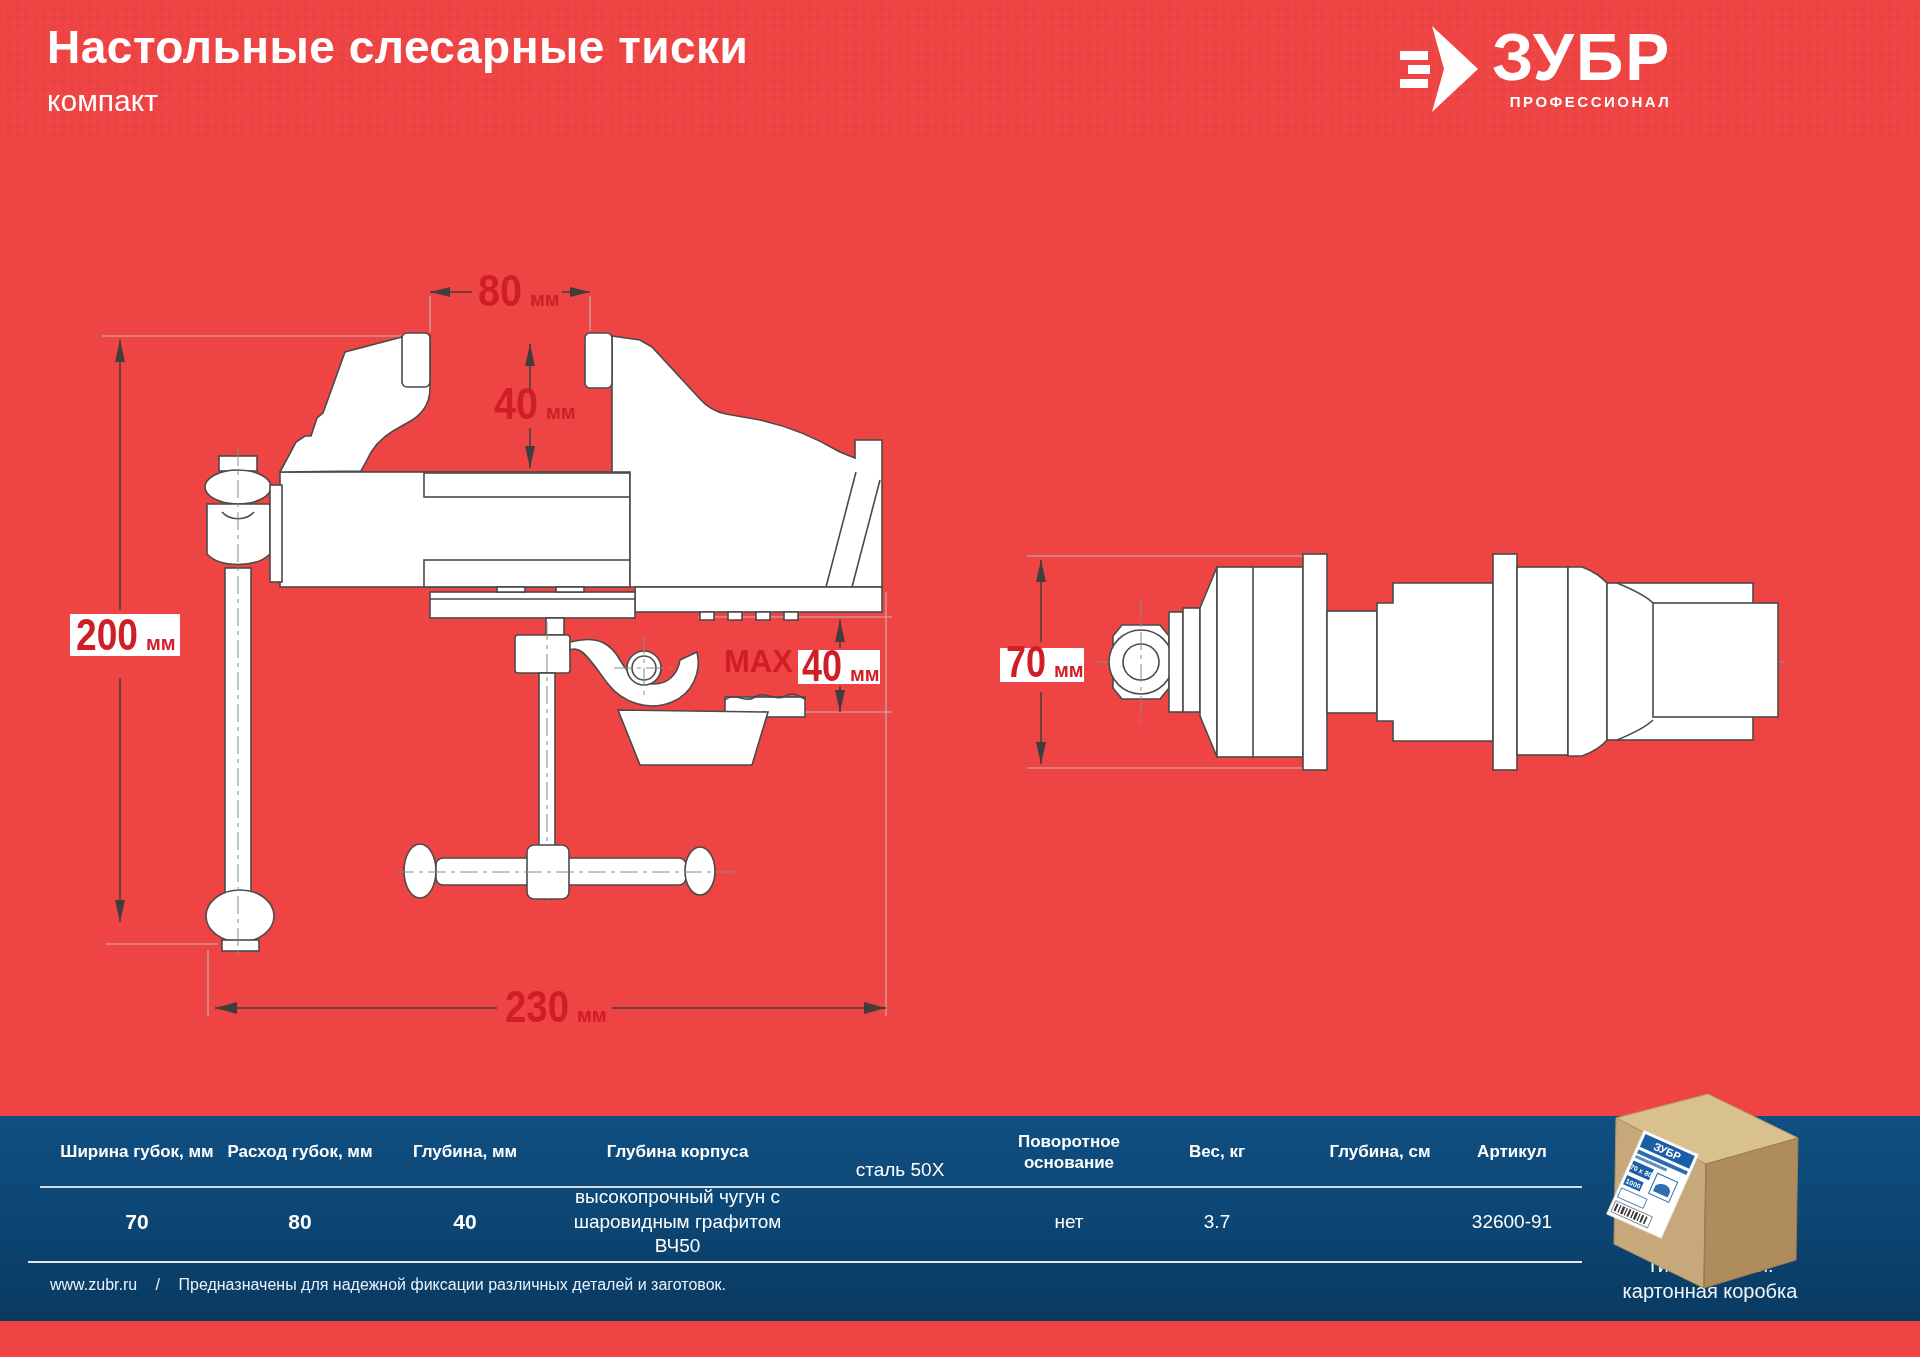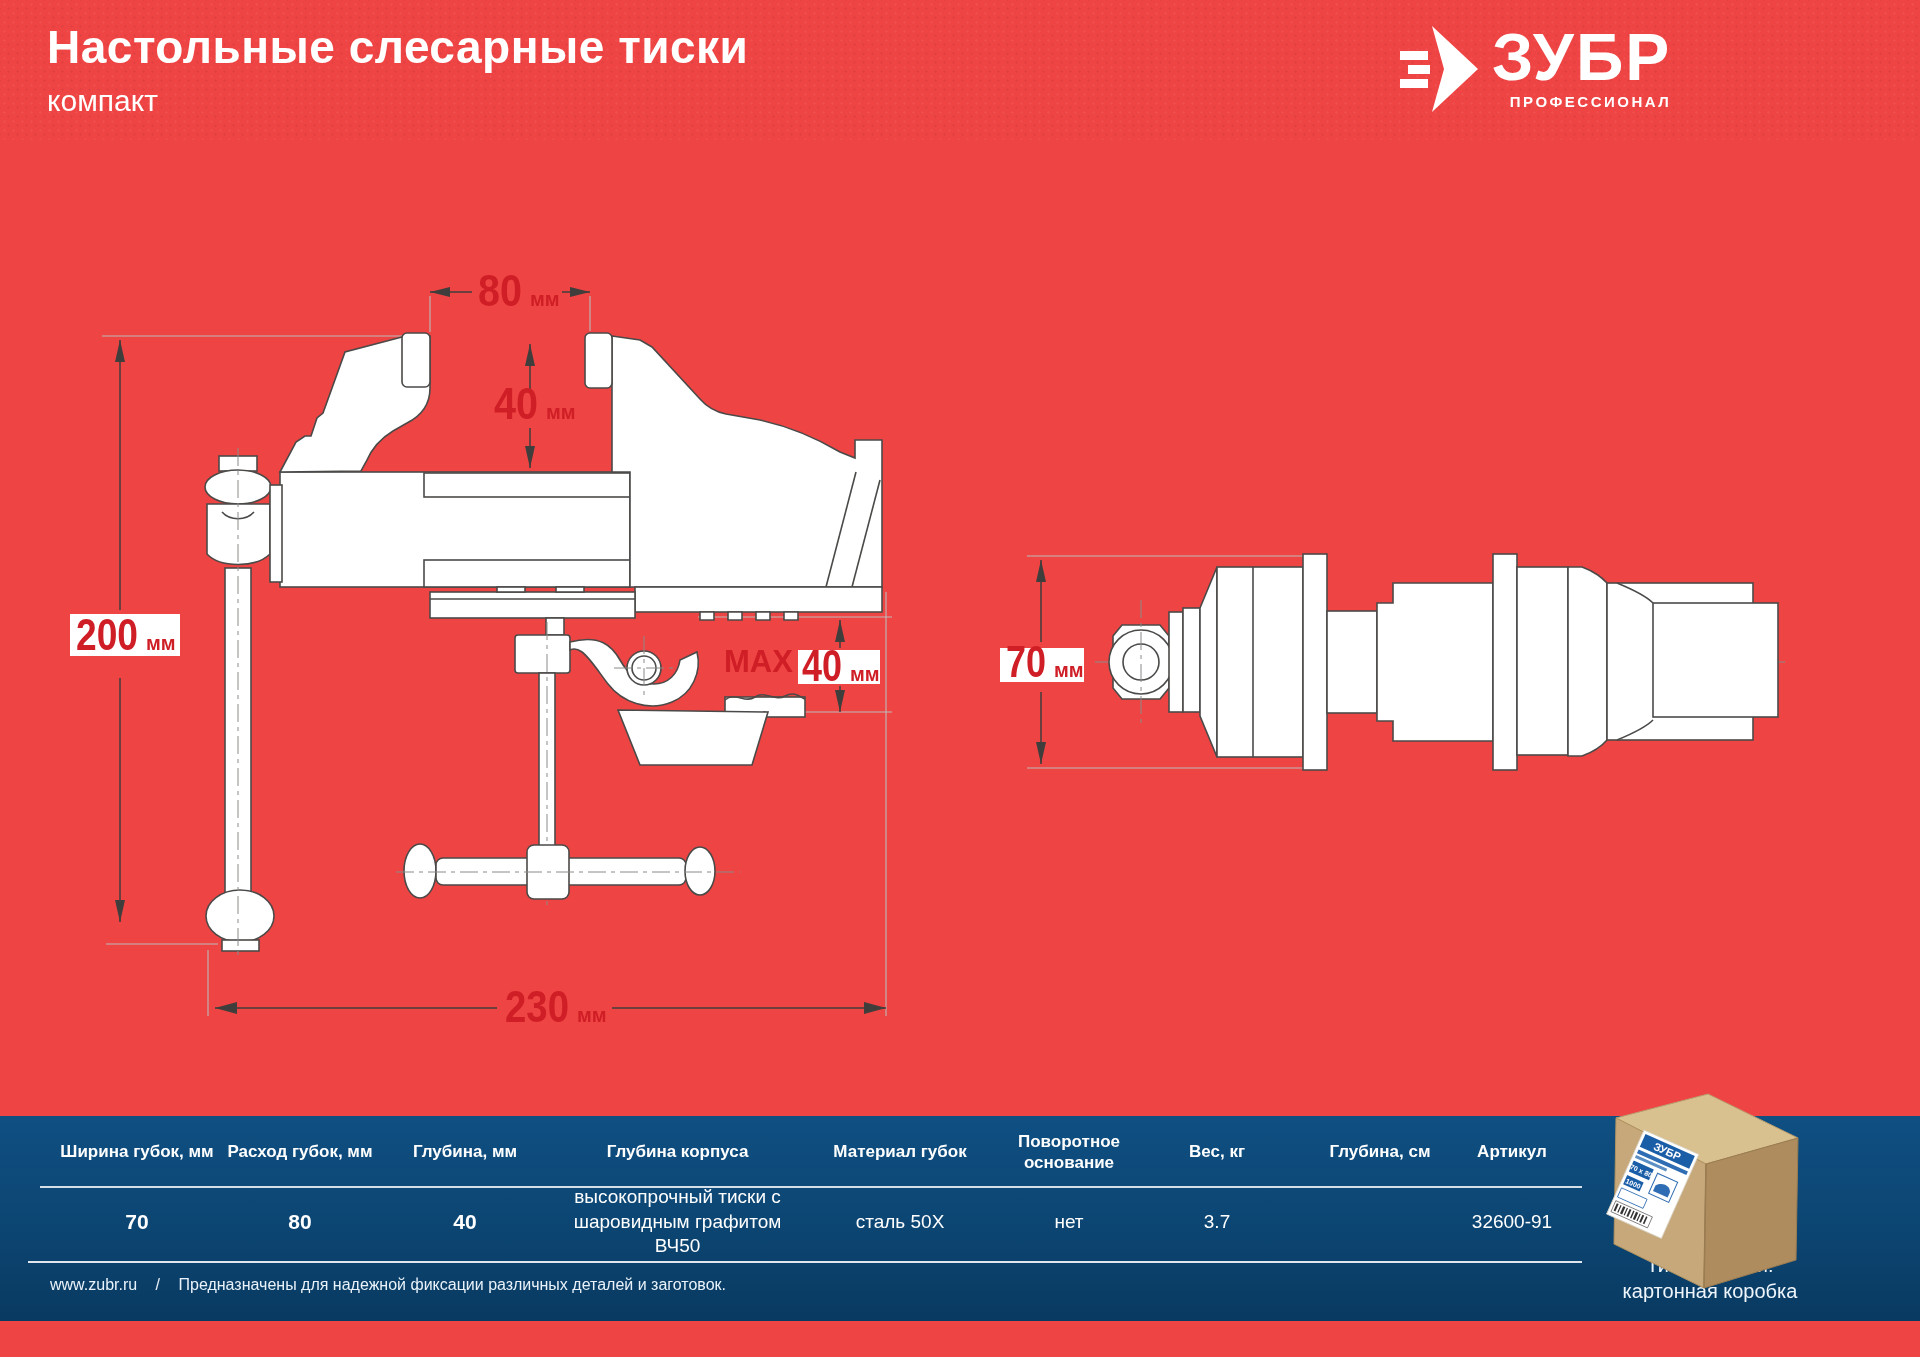--- a/index.html
+++ b/index.html
@@ -229,24 +229,23 @@
     <div class="col bignum" style="left:195px;width:210px;">
       <div class="col-label">Расход губок, мм</div>
       <div class="col-value">80</div>
     </div>
     <div class="col bignum" style="left:365px;width:200px;text-align:center;">
       <div class="col-label">Глубина, мм</div>
       <div class="col-value">40</div>
     </div>
     <div class="col" style="left:570px;width:215px;">
       <div class="col-label">Глубина корпуса</div>
-      <div class="col-value">высокопрочный тиски с шаровидным графитом ВЧ50</div>
+      <div class="col-value">высокопрочный чугун с шаровидным графитом ВЧ50</div>
     </div>
     <div class="col" style="left:795px;width:210px;">
-      <div class="col-label">Материал губок</div>
       <div class="col-value">сталь 50Х</div>
     </div>
     <div class="col" style="left:994px;width:150px;">
       <div class="col-label">Поворотное основание</div>
       <div class="col-value">нет</div>
     </div>
     <div class="col" style="left:1122px;width:190px;">
       <div class="col-label">Вес, кг</div>
       <div class="col-value">3.7</div>
     </div>

